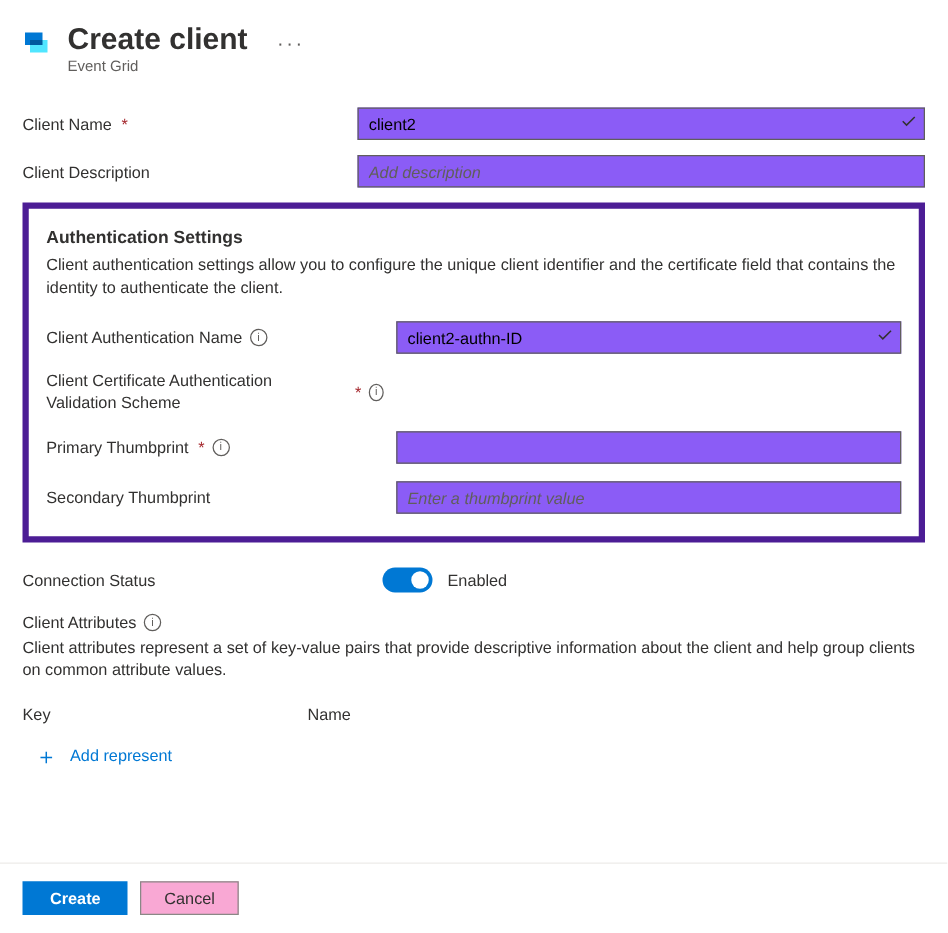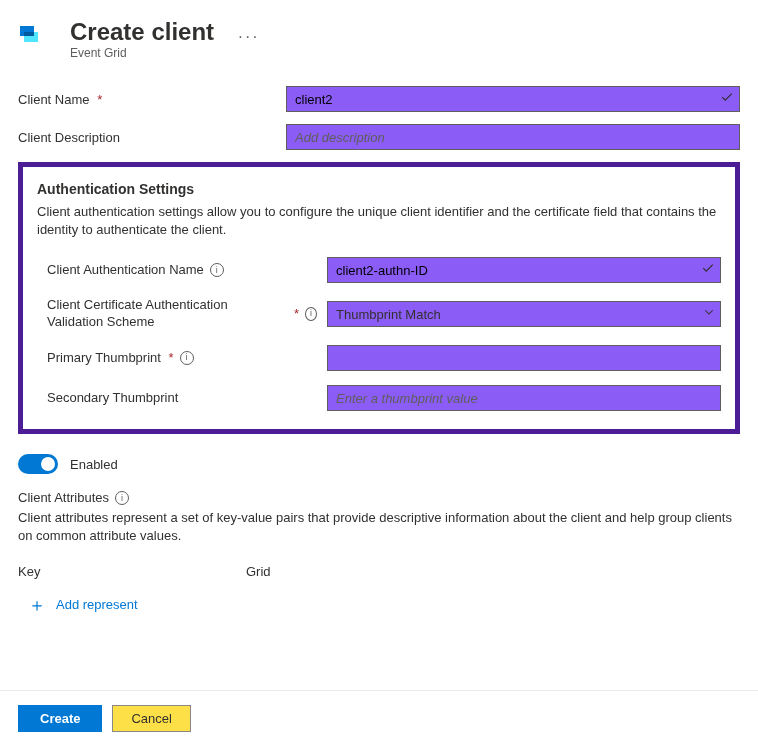--- a/index.html
+++ b/index.html
@@ -6,21 +6,21 @@
     body {
       font-family: "Segoe UI", -apple-system, sans-serif;
       font-size: 13px;
       color: #323130;
       background: #fff;
       width: 758px;
       padding: 18px 18px 0 18px;
       position: relative;
       min-height: 746px;
     }
-    .header-row { display: flex; align-items: flex-start; gap: 28px; margin-bottom: 26px; }
+    .header-row { display: flex; align-items: flex-start; gap: 12px; margin-bottom: 26px; }
     .header-icon {
       width: 24px; height: 24px; margin-top: 4px;
       display: flex; align-items: center; justify-content: center;
     }
     .title-block { flex: 1; }
     .page-title { font-size: 24px; font-weight: 600; color: #323130; display: inline-block; }
     .ellipsis-btn { display: inline-block; margin-left: 20px; color: #605e5c; font-size: 16px; vertical-align: middle; letter-spacing: 2px; cursor: pointer; }
     .subtitle { font-size: 12px; color: #605e5c; margin-top: 0px; }
     .form-row { display: flex; align-items: center; margin-bottom: 12px; gap: 10px; }
     .form-label { width: 258px; font-size: 13px; color: #323130; display: flex; align-items: center; gap: 4px; }
@@ -34,21 +34,21 @@
     .input-icon-right {
       position: absolute; right: 6px; top: 50%; transform: translateY(-50%);
       pointer-events: none; color: #323130;
     }
     .panel {
       border: 5px solid #4c1d95; padding: 14px 14px 14px 14px; margin: 10px 0 20px 0;
     }
     .panel-title { font-size: 14px; font-weight: 600; margin-bottom: 6px; }
     .panel-desc { font-size: 13px; color: #323130; margin-bottom: 18px; line-height: 1.4; }
     .panel .form-row { margin-bottom: 14px; }
-    .panel .form-label { width: 270px; line-height: 1.3; margin-left: 10px; }
+    .panel .form-label { width: 270px; line-height: 1.3; }
     .info-icon {
       display: inline-flex; width: 14px; height: 14px; border: 1px solid #605e5c;
       border-radius: 50%; align-items: center; justify-content: center;
       font-size: 9px; color: #605e5c; font-style: normal; font-weight: normal;
       margin-left: 2px;
     }
     .select-box { display: flex; align-items: center; cursor: pointer; }
     .toggle-row { display: flex; align-items: center; margin: 10px 0 16px 0; }
     .toggle {
       width: 40px; height: 20px; background: #0078d4; border-radius: 10px; position: relative; cursor: pointer;
@@ -71,21 +71,21 @@
     .footer {
       position: absolute; left: 0; right: 0; bottom: 0;
       border-top: 1px solid #edebe9; padding: 14px 18px; display: flex; gap: 10px;
       background: #fff;
     }
     .btn-primary {
       background: #0078d4; color: #fff; border: none; padding: 6px 22px; font-size: 13px;
       font-family: inherit; cursor: pointer; font-weight: 600;
     }
     .btn-default {
-      background: #fde047; color: #323130; border: 1px solid #8a8886; padding: 5px 18px; font-size: 13px;
+      background: #f9a8d4; color: #323130; border: 1px solid #8a8886; padding: 5px 18px; font-size: 13px;
       font-family: inherit; cursor: pointer;
     }
   </style>
 </head>
 <body>
 
 <div class="header-row">
   <div class="header-icon">
     <svg width="24" height="24" viewBox="0 0 24 24">
       <rect x="2" y="4" width="14" height="10" fill="#0078d4"></rect>
@@ -142,30 +142,20 @@
       </span>
     </div>
   </div>
 
   <div class="form-row">
     <div class="form-label">
       <span>Client Certificate Authentication Validation Scheme</span>
         <span class="req">&nbsp;*</span>
       <span class="info-icon">i</span>
     </div>
-    <div class="input-wrap">
-      <div class="select-box">
-        <span>Thumbprint Match</span>
-      </div>
-      <span class="input-icon-right">
-        <svg width="12" height="12" viewBox="0 0 16 16">
-            <path d="M3 5 L8 10 L13 5" stroke="#323130" stroke-width="1.4" fill="none"></path>
-          </svg>
-      </span>
-    </div>
   </div>
 
   <div class="form-row">
     <div class="form-label">
       <span>Primary Thumbprint</span>
         <span class="req">&nbsp;*</span>
       <span class="info-icon">i</span>
     </div>
     <div class="input-wrap">
       <input type="text" value="" style="">
@@ -176,35 +166,38 @@
     <div class="form-label">
       <span>Secondary Thumbprint</span>
     </div>
     <div class="input-wrap">
       <input type="text" placeholder="Enter a thumbprint value" style="">
     </div>
   </div>
 </div>
 
 <div class="toggle-row">
+  <div class="form-label" style="width:288px;">
+    <span>Connection Status</span>
+  </div>
   <div class="toggle">
     <div class="toggle-knob"></div>
   </div>
   <span class="toggle-label">Enabled</span>
 </div>
 
 <div class="section-label">
   <span>Client Attributes</span>
   <span class="info-icon">i</span>
 </div>
 <div class="section-desc">Client attributes represent a set of key-value pairs that provide descriptive information about the client and help group clients on common attribute values.</div>
 
 <div class="attr-header">
   <div class="attr-col-key">Key</div>
-  <div class="attr-col-type">Grid</div>
+  <div class="attr-col-type">Name</div>
 </div>
 
 <div class="add-attr">
   <span class="plus-icon">＋</span>
   <span>Add represent</span>
 </div>
 
 <div class="footer">
   <button class="btn-primary">Create</button>
   <button class="btn-default">Cancel</button>

